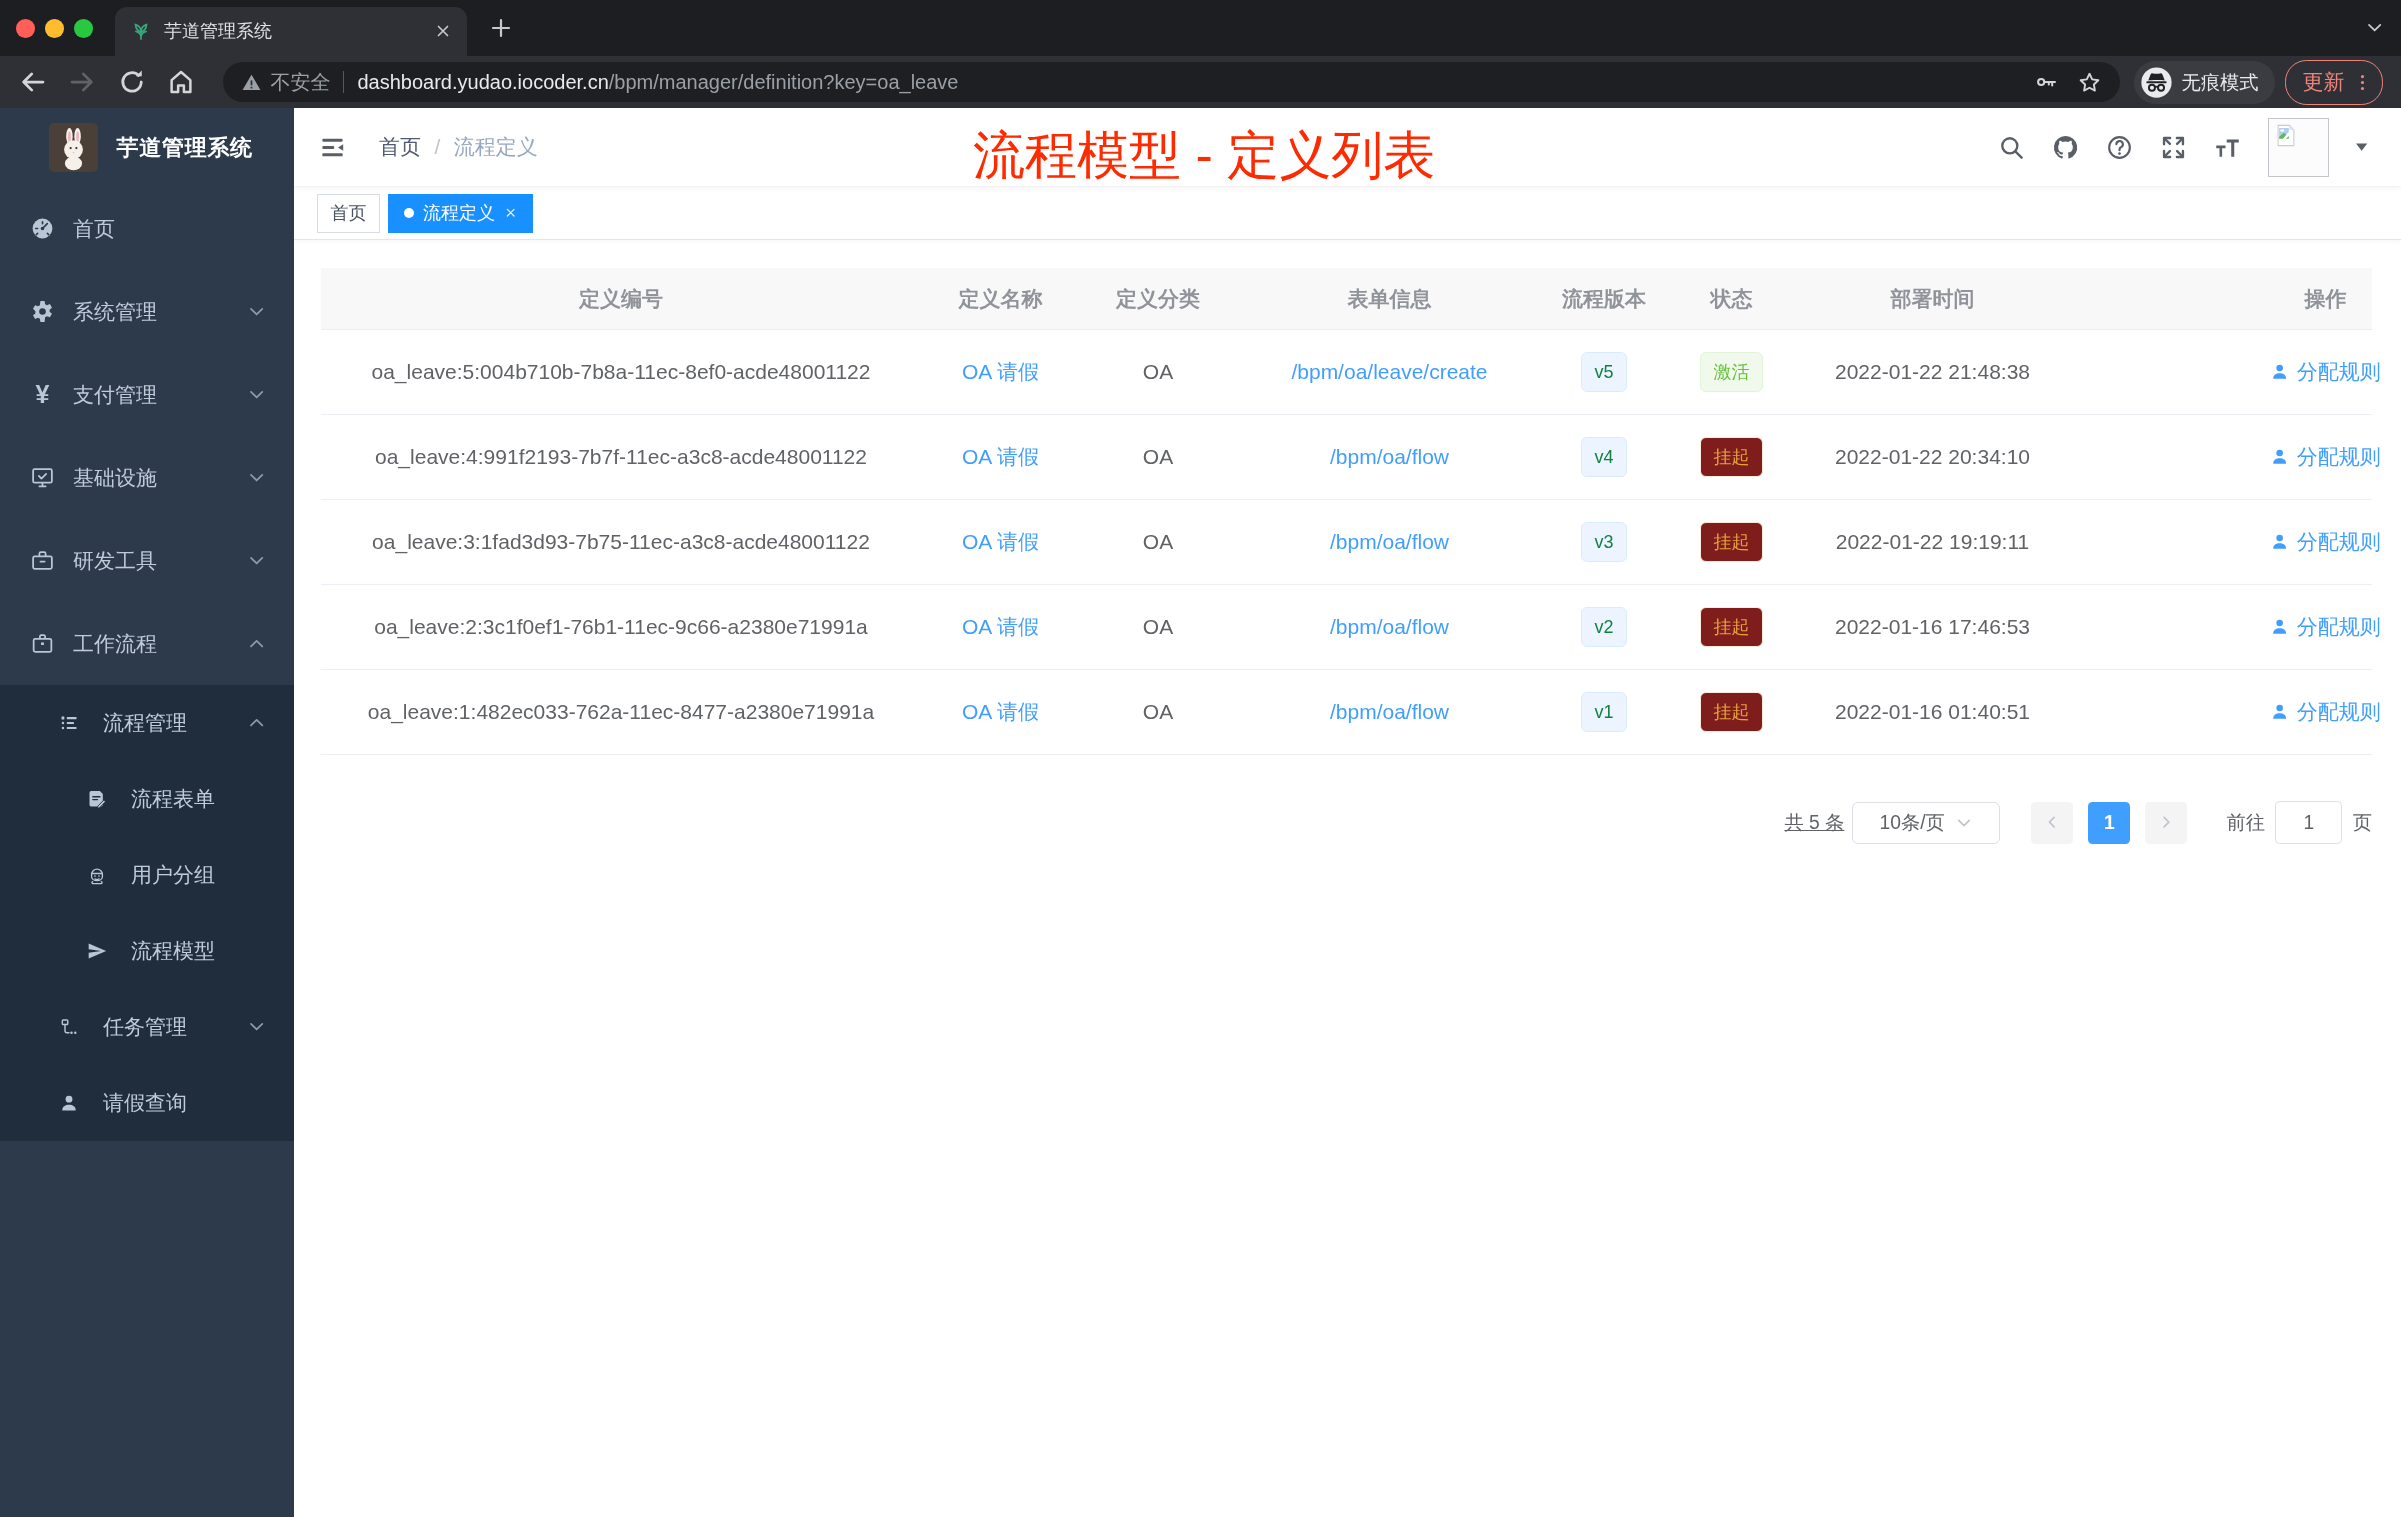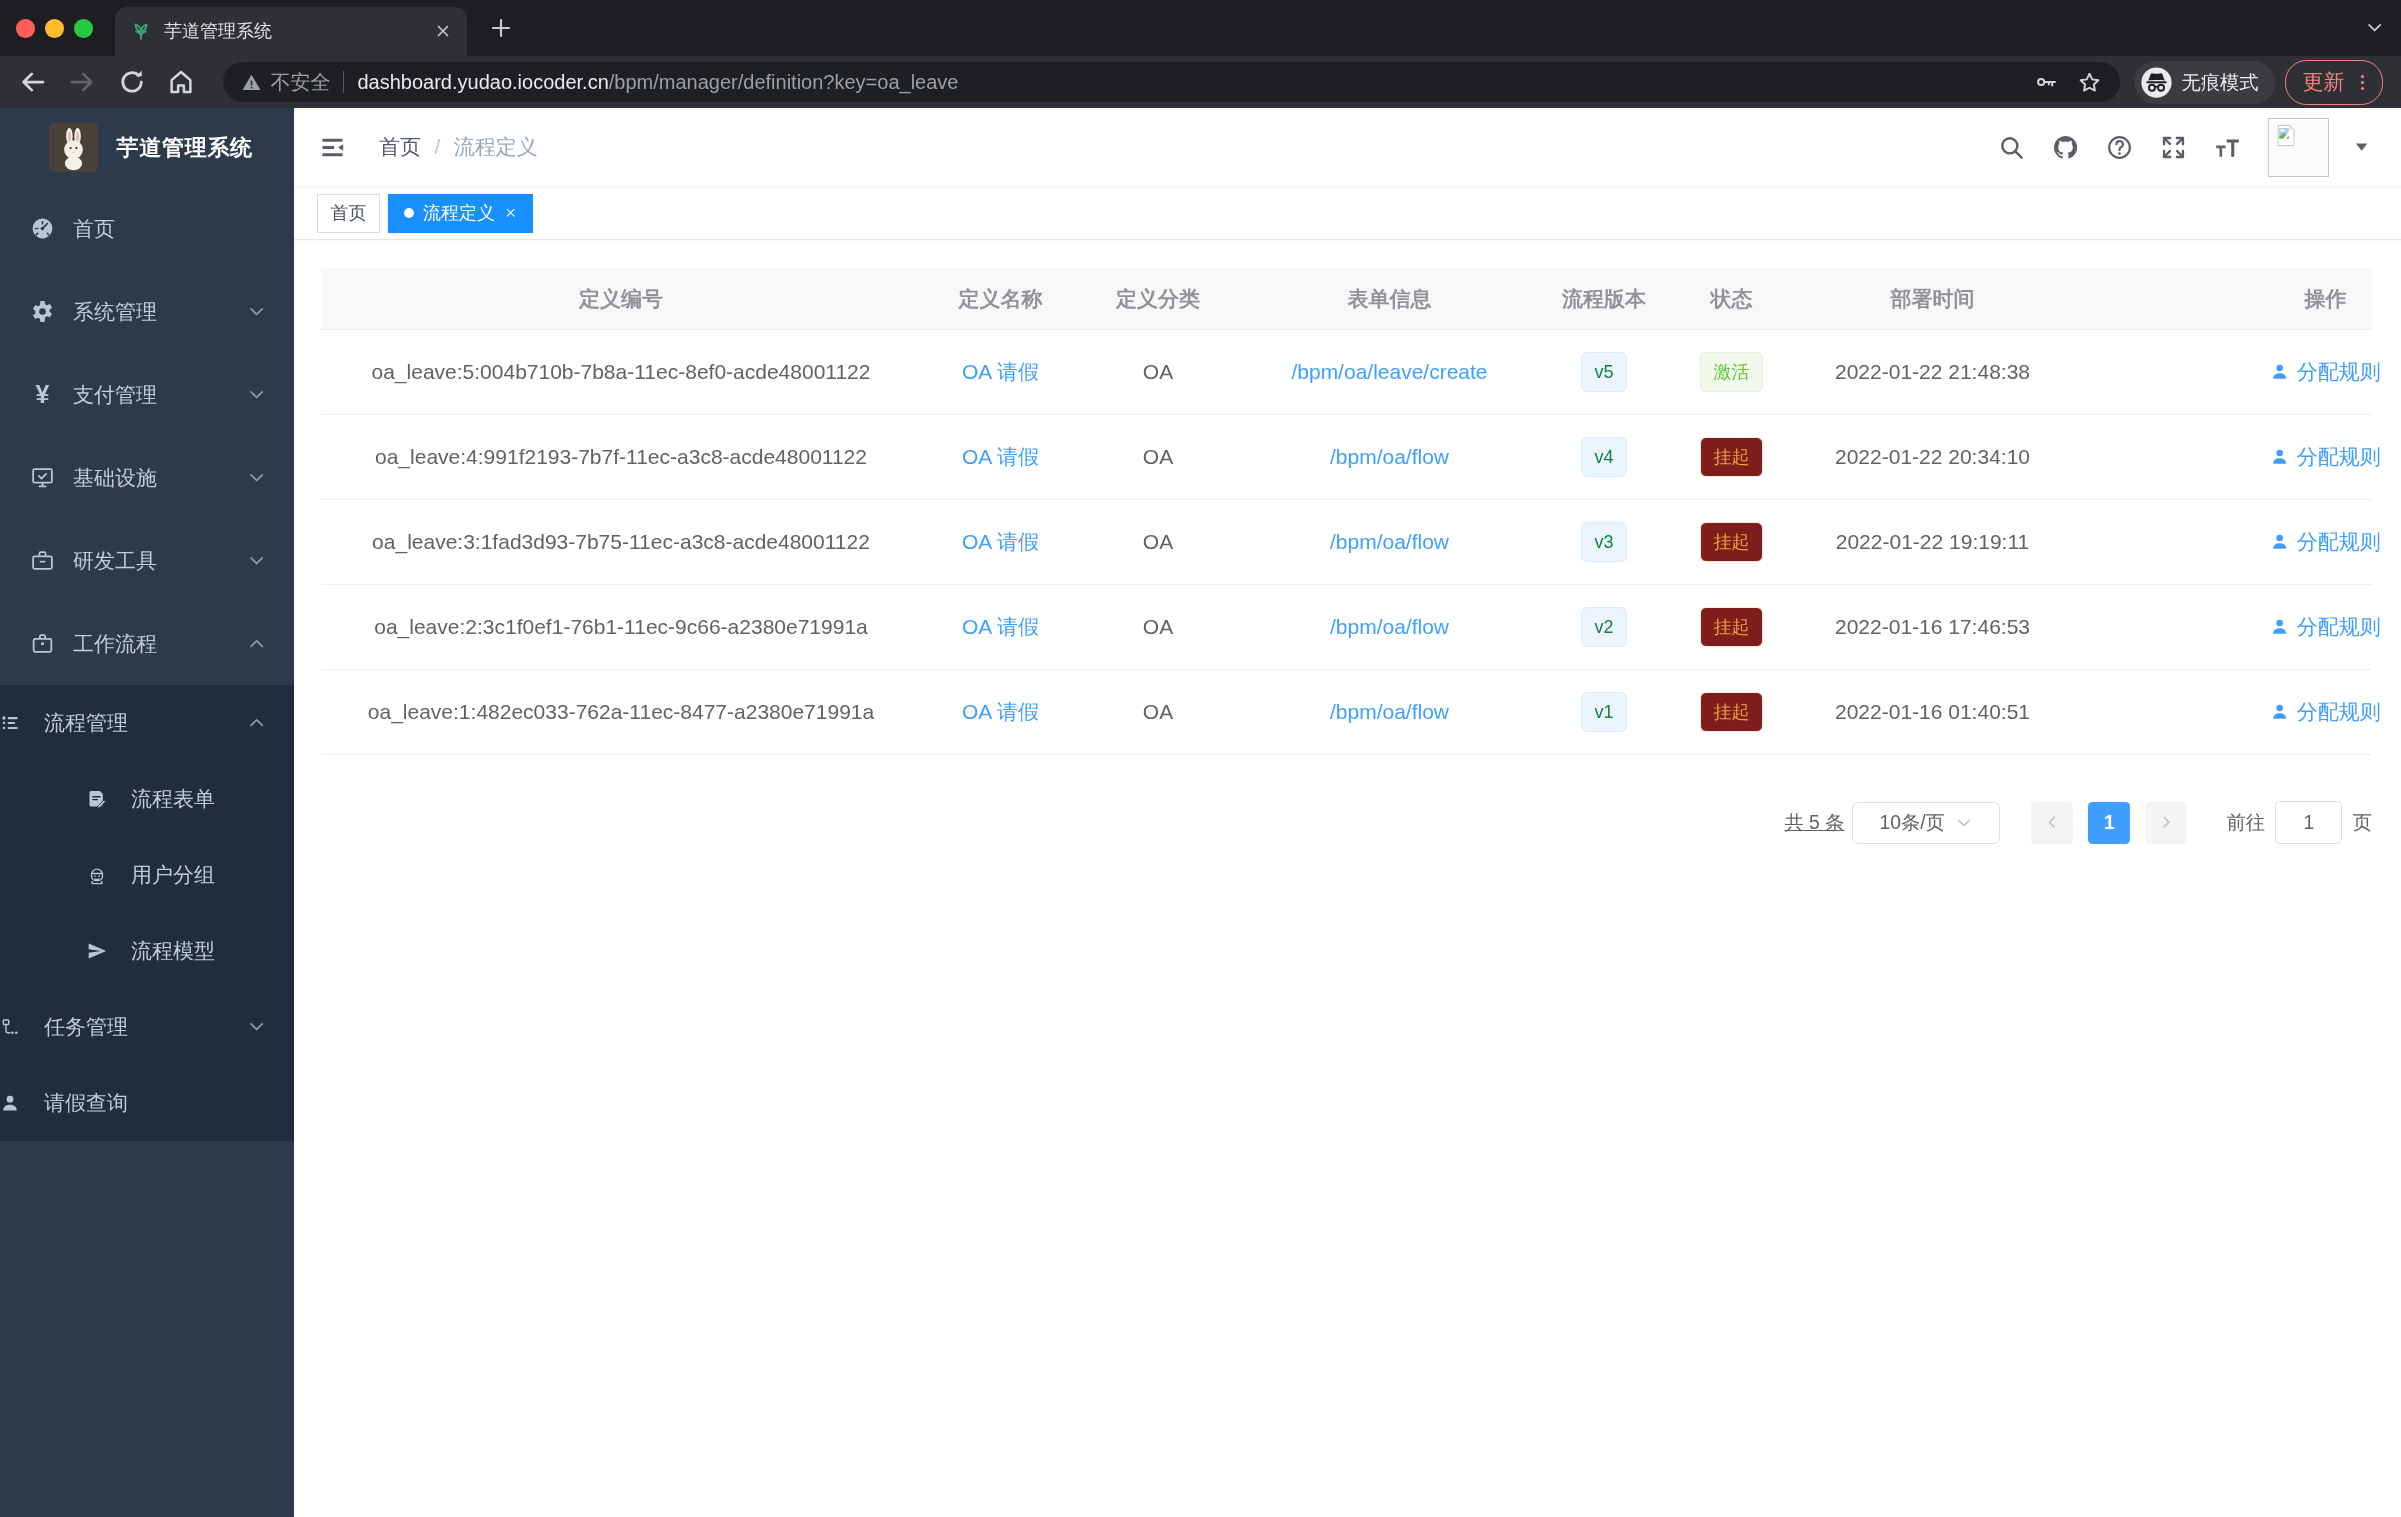--- a/index.html
+++ b/index.html
@@ -43,21 +43,21 @@
   .update .ic{width:21px;height:21px;color:#f0847c;}
 
   
   .app{position:absolute;top:108px;left:0;right:0;bottom:0;display:flex;}
   .sidebar{width:294px;flex:none;background:#2d3a4b;overflow:hidden;}
   .logo{height:79px;display:flex;align-items:center;padding-left:49px;gap:18.6px;cursor:pointer;}
   .logo-img{width:49px;height:49px;}
   .logo-title{color:#fff;font-size:22px;font-weight:700;letter-spacing:0.7px;}
   .mi{display:flex;align-items:center;color:#bfcbd9;font-size:21px;cursor:pointer;position:relative;}
   .mi.lvl1{height:83px;padding-left:30px;}
-  .mi.lvl2{height:76px;}
+  .mi.lvl2{height:76px;padding-left:59px;}
   .mi.lvl3{height:76px;padding-left:87px;}
   .mi.dark{background:#1f2d3d;}
   .mi-ic{width:25px;height:25px;margin-right:18px;color:#b9c6d4;}
   .lvl2 .mi-ic,.lvl3 .mi-ic{width:20px;height:20px;margin-right:24px;}
   .mi-arrow{position:absolute;right:28px;width:19.3px;height:19.3px;color:#8b99a8;}
 
   .main{flex:1;position:relative;background:#fff;overflow:hidden;}
   .annotation{position:absolute;left:679px;top:13.4px;font-size:52px;font-weight:500;
               color:#fd2b01;z-index:9;white-space:nowrap;}
   .app-header{height:78px;display:flex;align-items:center;padding:0 30px 0 25px;
@@ -418,20 +418,21 @@
               <circle cx="12" cy="7.4" r="4.1" fill="currentColor"></circle>
               <path d="M4 20.2c0-3.7 3.6-6.1 8-6.1s8 2.4 8 6.1v.7H4z" fill="currentColor"></path>
             </svg>
           </span>
           <span class="mi-label">请假查询</span>
         </div>
       </div>
   </div>
 
   <div class="main">
+    <div class="annotation">流程模型 - 定义列表</div>
 
     <div class="app-header">
       <span class="ic fold">
           <svg viewBox="0 0 24 24">
             <g fill="currentColor">
               <rect x="3" y="4.2" width="18" height="2.6" rx="0.8"></rect>
               <rect x="3" y="10.7" width="10.5" height="2.6" rx="0.8"></rect>
               <rect x="3" y="17.2" width="18" height="2.6" rx="0.8"></rect>
               <path d="M21.5 9.2v5.6L16.9 12z"></path>
             </g>

